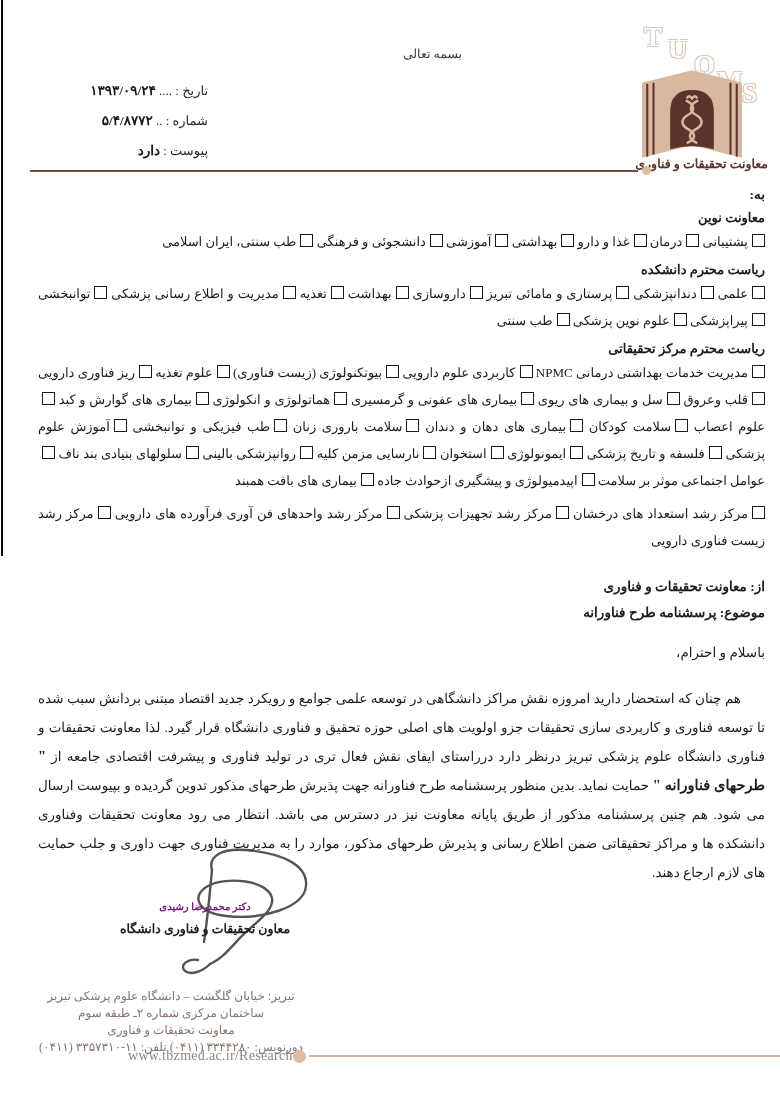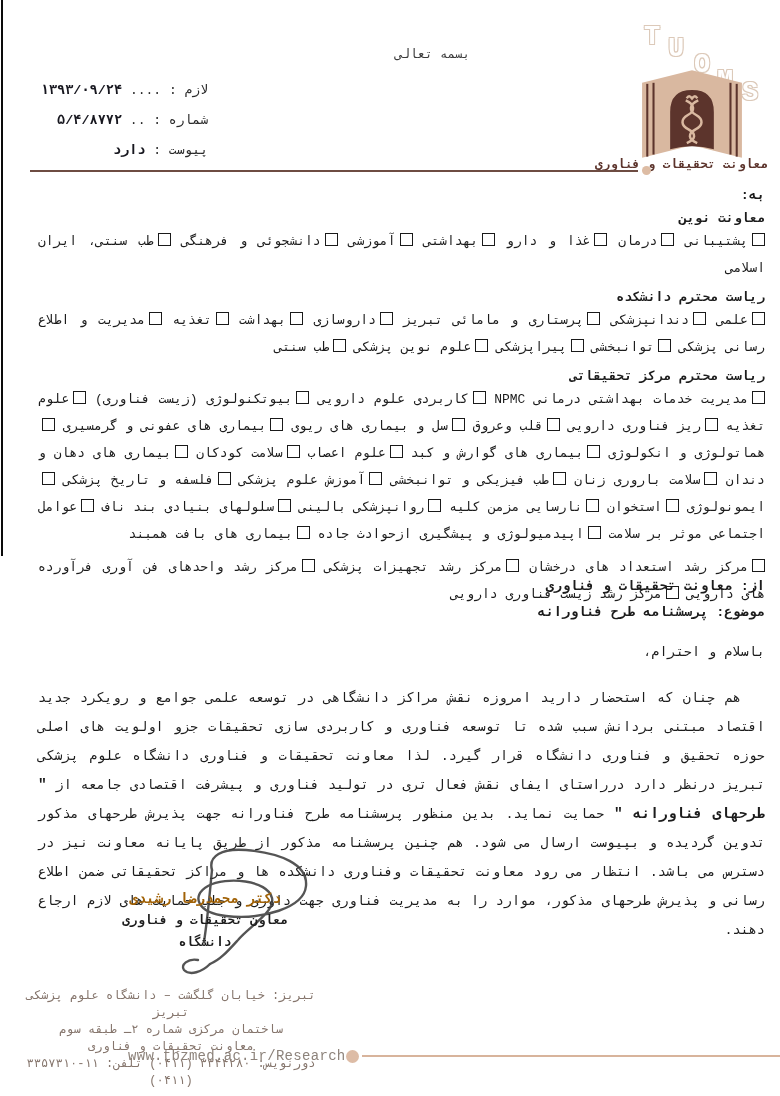--- a/index.html
+++ b/index.html
@@ -1,18 +1,18 @@
 <!DOCTYPE html>
 <html lang="fa"><head>
 <meta charset="utf-8">
 <style>
   html,body{margin:0;padding:0;background:#ffffff;}
   #page{
     position:relative;width:780px;height:1096px;background:#fff;overflow:hidden;
-    font-family:Liberation Mono, monospace;color:#1c1c1c;
+    font-family:Liberation Serif, serif;color:#1c1c1c;
   }
   .abs{position:absolute;}
   
   #scan-line{left:1px;top:0;width:2px;height:556px;background:#0a0a0a;}
   
   #bismillah{left:0;right:0;top:46px;text-align:center;padding-left:85px;font-size:12.5px;color:#3a3a3a;}
   #meta-block{left:26px;top:76px;width:182px;direction:rtl;text-align:right;font-size:13px;line-height:30px;color:#2a2a2a;}
   .meta-val{font-weight:bold;font-size:13.5px;color:#17171f;}
   
   #logo{right:6px;top:20px;width:156px;height:152px;}
@@ -31,21 +31,21 @@
     vertical-align:-1px;margin:0 9px 0 4px;}
   .cbx-par .cbx:first-child{margin-right:0;}
   
   #from-subject{left:38px;right:15px;top:574px;direction:rtl;font-weight:bold;font-size:13.5px;line-height:26px;}
   #letter-body{left:38px;right:15px;top:641px;direction:rtl;font-size:13.5px;}
   #salutation{line-height:24px;margin-bottom:19px;}
   #body-par{margin:0;text-align:justify;line-height:29px;text-indent:24px;}
   .bold-inline{font-weight:bold;font-size:14.5px;}
   
   #sig-block{left:105px;top:888px;width:200px;text-align:center;direction:rtl;}
-  #sig-name{font-weight:bold;font-size:14px;color:#a16207;line-height:22px;}
+  #sig-name{font-weight:bold;font-size:10px;color:#701a75;line-height:22px;margin-top:8px;}
   #sig-title{font-weight:bold;font-size:12.5px;color:#1d1d1d;line-height:22px;}
   #sig-svg{left:150px;top:846px;pointer-events:none;}
   
   #footer-block{left:21px;top:988px;width:300px;direction:rtl;text-align:center;
     font-size:12px;line-height:17px;color:#85756c;}
   #footer-phone{direction:ltr;unicode-bidi:embed;}
   #url-row{left:128px;right:0;top:1048px;display:flex;align-items:center;direction:ltr;}
   #url-text{font-size:14px;color:#8d837b;letter-spacing:.3px;margin-right:0;}
   #url-dot{width:13px;height:13px;border-radius:50%;background:#ddbca6;margin-right:3px;flex:none;}
   #url-line{flex:1;height:2.5px;background:#d8b49c;}
@@ -54,21 +54,21 @@
 <body>
 
 <div id="page">
 
   <div class="abs" id="scan-line"></div>
 
   <div class="abs" id="bismillah">بسمه تعالی</div>
 
   <div class="abs" id="meta-block">
     <div>
-      <span>لازم : ....</span>
+      <span>تاریخ : ....</span>
       <span class="meta-val">۱۳۹۳/۰۹/۲۴</span>
     </div>
     <div>
       <span>شماره : ..</span>
       <span class="meta-val">۵/۴/۸۷۷۲</span>
     </div>
     <div>
       <span>پیوست :</span>
       <span class="meta-val">دارد</span>
     </div>

